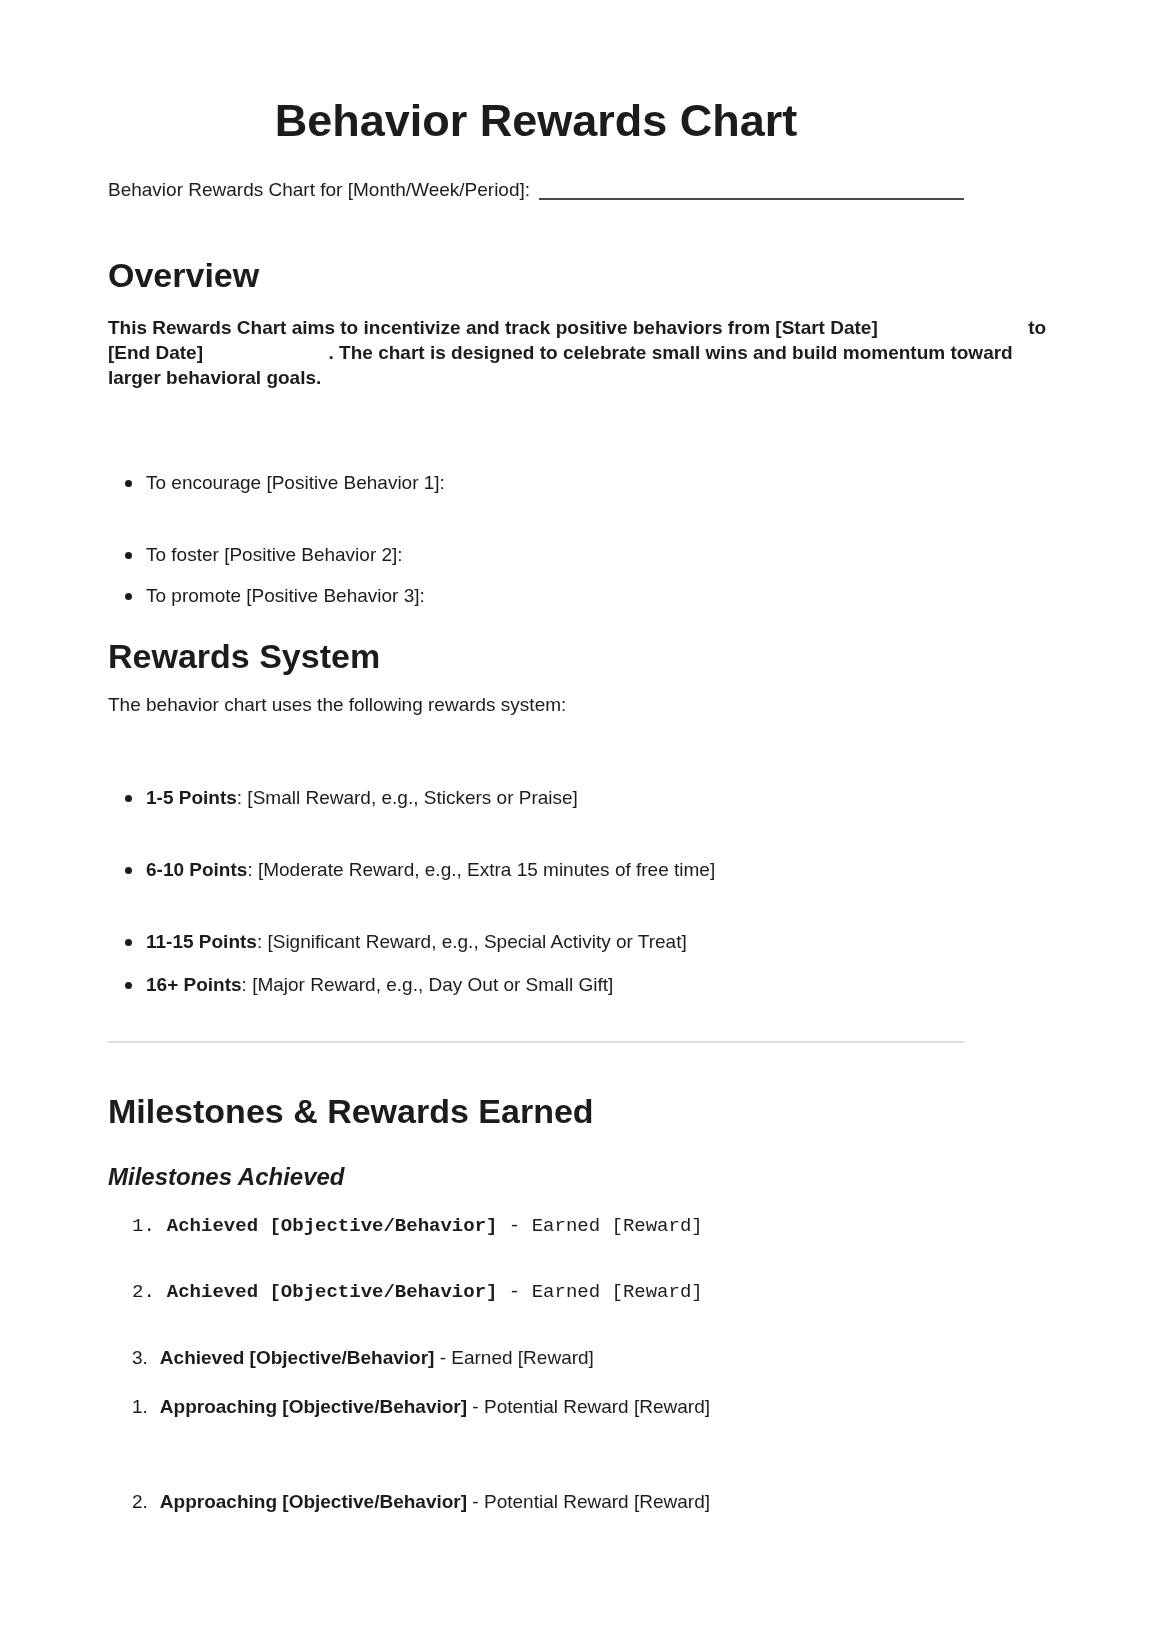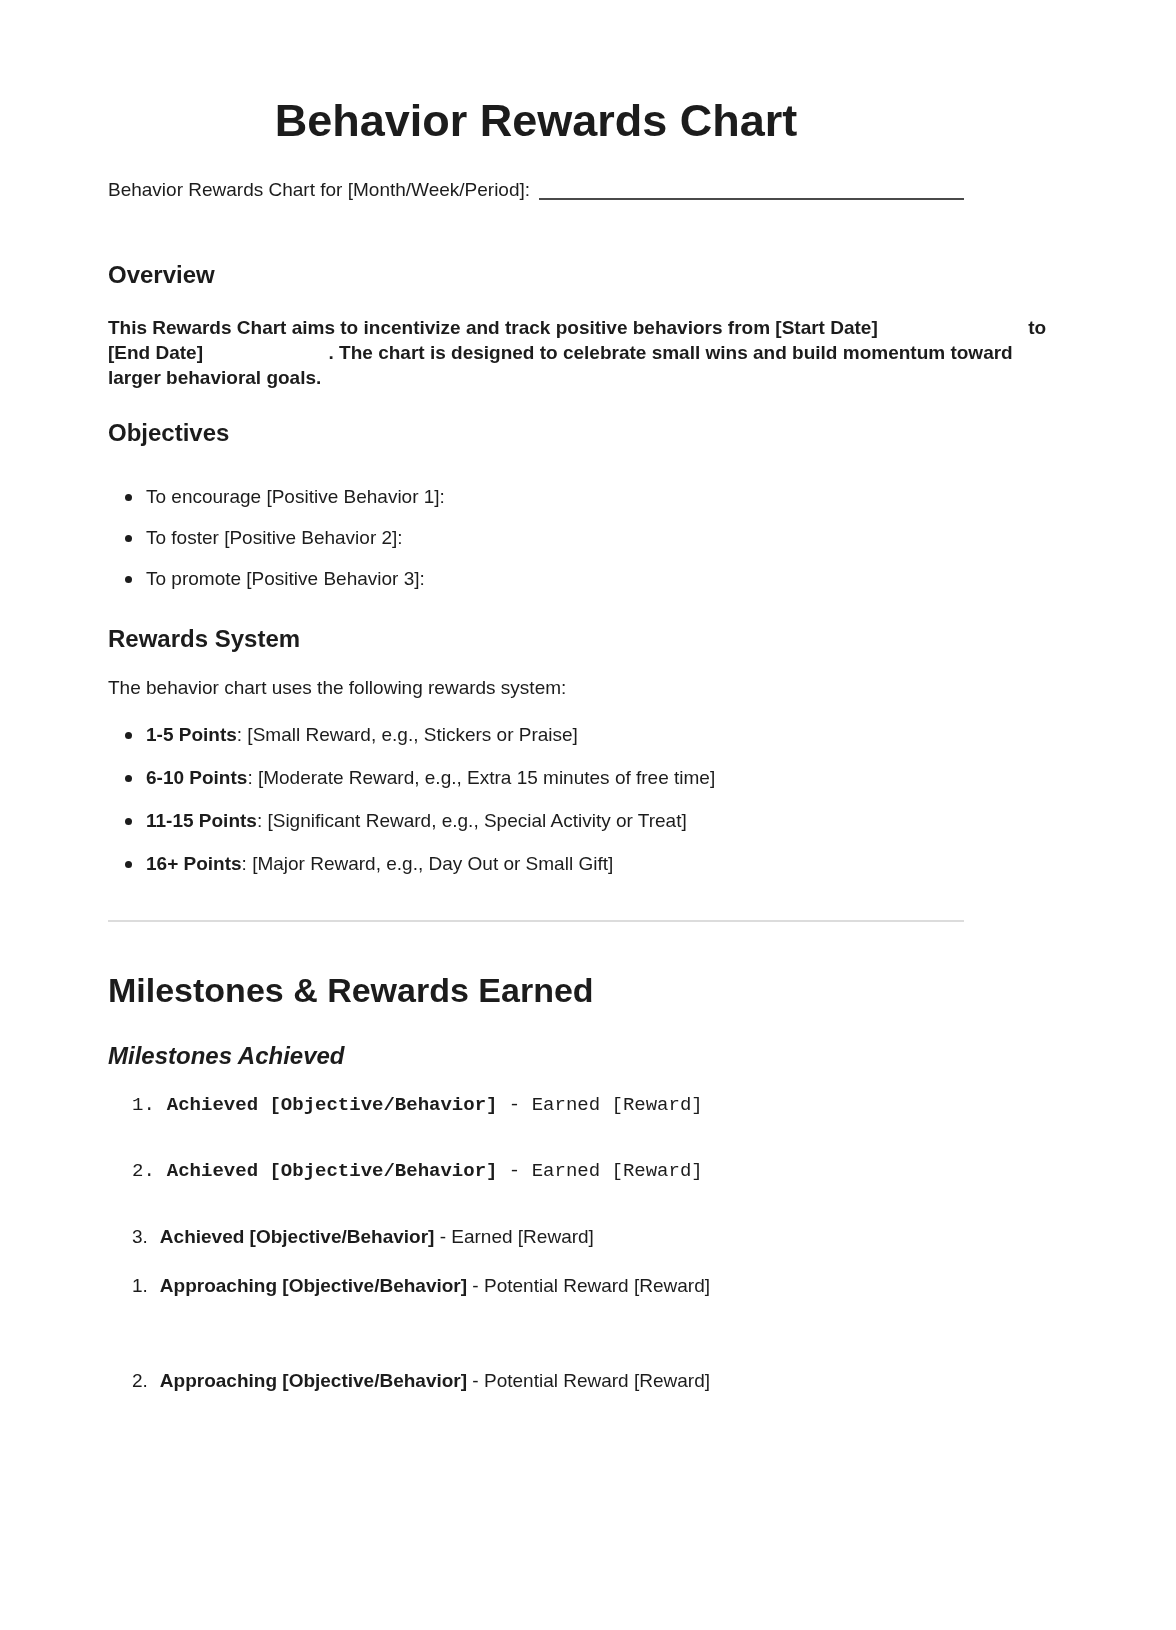--- a/index.html
+++ b/index.html
@@ -23,40 +23,40 @@
     display: flex; align-items: flex-end;
     font-size: 19px; line-height: 26px;
   }
   .fill-line {
     flex: 1;
     margin-left: 9px; margin-bottom: 3px;
     border-bottom: 2px solid #4a4a4a;
     height: 0;
   }
   h2 {
-    font-size: 24px; line-height: 34px; font-weight: bold; margin: 0;
+    font-size: 34px; line-height: 34px; font-weight: bold; margin: 0;
   }
   h3 {
     font-size: 24px; line-height: 29px; font-weight: bold; margin: 0; font-style: italic;
   }
   .h2-overview   { margin-top: 55px; }
   .para          { margin-top: 23px; font-size: 19px; }
   .pline         { line-height: 25px; white-space: nowrap; font-weight: bold; }
   .blank-gap     { display: inline-block; height: 1px; }
   .gap-start     { width: 140px; }
   .gap-end       { width: 115px; }
   .h2-objectives { margin-top: 26px; }
   ul.bullets {
     margin: 34px 0 0 0; padding: 0; list-style: none;
     font-size: 19px;
   }
   ul.bullets li {
     position: relative; padding-left: 38px; line-height: 26px;
   }
-  ul.bullets li:not(:last-child) { margin-bottom: 15px; }
+  ul.bullets li:not(:last-child) { margin-bottom: 15px; margin-top: 46px; }
   ul.bullets.rewards { margin-top: 21px; }
   ul.bullets.rewards li:not(:last-child) { margin-bottom: 17px; }
   ul.bullets li::before {
     content: ""; position: absolute; left: 17px; top: 10px;
     width: 7px; height: 7px; border-radius: 50%; background: #1c1c1c;
   }
   .h2-rewards    { margin-top: 30px; }
   .rewards-intro { margin-top: 19px; font-size: 19px; line-height: 26px; }
   .b { font-weight: bold; }
   hr.divider {
@@ -99,21 +99,20 @@
       <span>to</span>
     </div>
     <div class="pline">
       <span>[End Date]</span>
       <span class="blank-gap gap-end"></span>
       <span>. The chart is designed to celebrate small wins and build momentum toward</span>
     </div>
     <div class="pline">larger behavioral goals.</div>
   </div>
 
-  <h2 class="h2-objectives">Objectives</h2>
 
   <ul class="bullets">
     <li><span>To encourage [Positive Behavior 1]:</span></li>
     <li><span>To foster [Positive Behavior 2]:</span></li>
     <li><span>To promote [Positive Behavior 3]:</span></li>
   </ul>
 
   <h2 class="h2-rewards">Rewards System</h2>
 
   <div class="rewards-intro">The behavior chart uses the following rewards system:</div>

